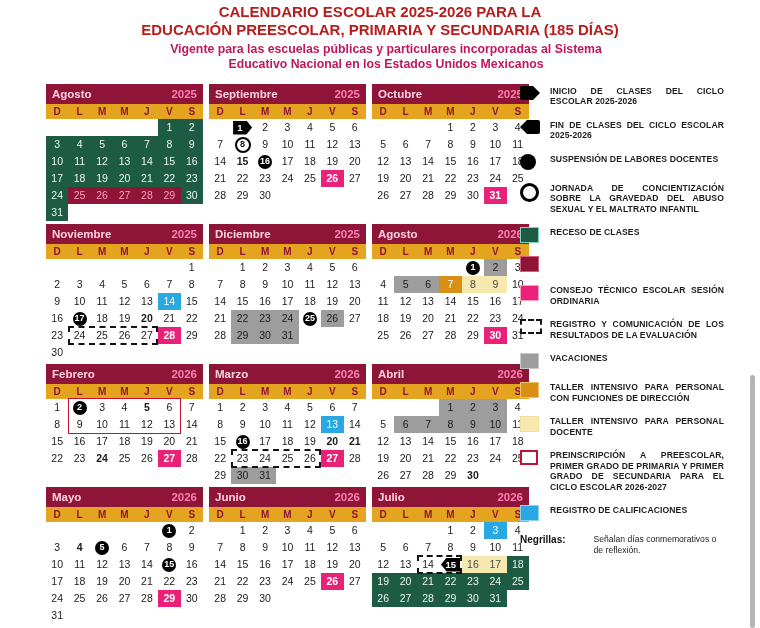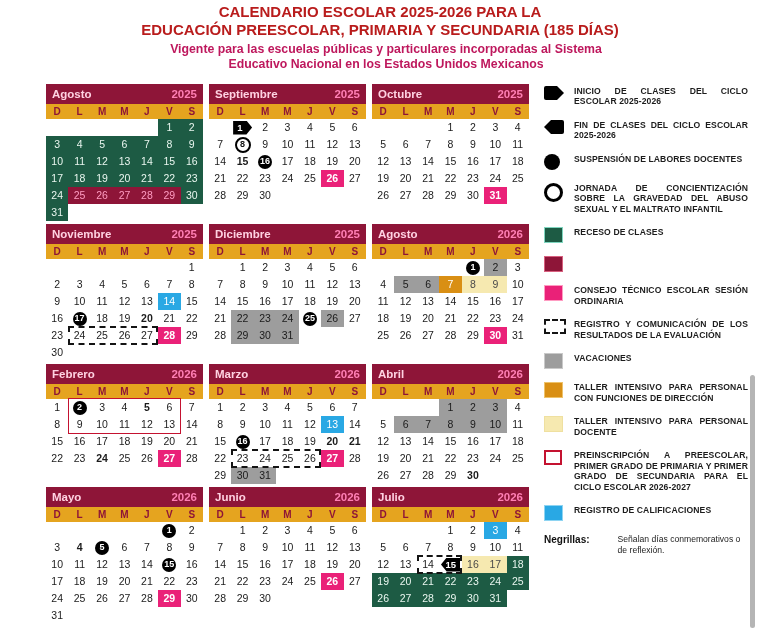--- a/index.html
+++ b/index.html
@@ -38,21 +38,21 @@
         display:flex;align-items:center;justify-content:center;background:#fff;}
   .flag-r{width:19px;height:14px;background:#000;color:#fff;font-size:9.5px;font-weight:600;
         display:flex;align-items:center;justify-content:flex-start;padding-left:4px;box-sizing:border-box;
         clip-path:polygon(0 0,70% 0,100% 50%,70% 100%,0 100%);}
   .flag-l{width:19px;height:14px;background:#000;color:#fff;font-size:9.5px;font-weight:600;
         display:flex;align-items:center;justify-content:flex-end;padding-right:4px;box-sizing:border-box;
         clip-path:polygon(30% 0,100% 0,100% 100%,30% 100%,0 50%);}
   .ovl-reg{position:absolute;border:2px dashed #141414;box-sizing:border-box;pointer-events:none;}
   .ovl-pre{position:absolute;border:1.5px solid #c41230;box-sizing:border-box;pointer-events:none;}
   
-  #legend{position:absolute;left:544px;top:86px;width:204px;display:flex;flex-direction:column;gap:13px;}
+  #legend{position:absolute;left:520px;top:86px;width:204px;display:flex;flex-direction:column;gap:13px;}
   .litem{display:flex;gap:8px;align-items:flex-start;}
   .lico{flex:0 0 22px;display:flex;justify-content:flex-start;padding-top:0px;}
   .ltxt{font-size:8.6px;font-weight:600;color:#1c1c1c;line-height:1.22;text-align:justify;letter-spacing:0.1px;}
   .ic-flag-r{width:20px;height:14px;background:#000;clip-path:polygon(0 0,65% 0,100% 50%,65% 100%,0 100%);border-radius:2px;}
   .ic-flag-l{width:20px;height:14px;background:#000;clip-path:polygon(35% 0,100% 0,100% 100%,35% 100%,0 50%);border-radius:2px;}
   .ic-circle{width:16px;height:16px;border-radius:50%;background:#000;}
   .ic-ring{width:13px;height:13px;border-radius:50%;border:3px solid #000;background:#fff;}
   .ic-sq{width:17px;height:14px;}
   .ic-green{background:#1d5b44;border:1px solid #7fd6c0;}
   .ic-maroon{background:#8e1538;border:1px solid #d8607f;}

